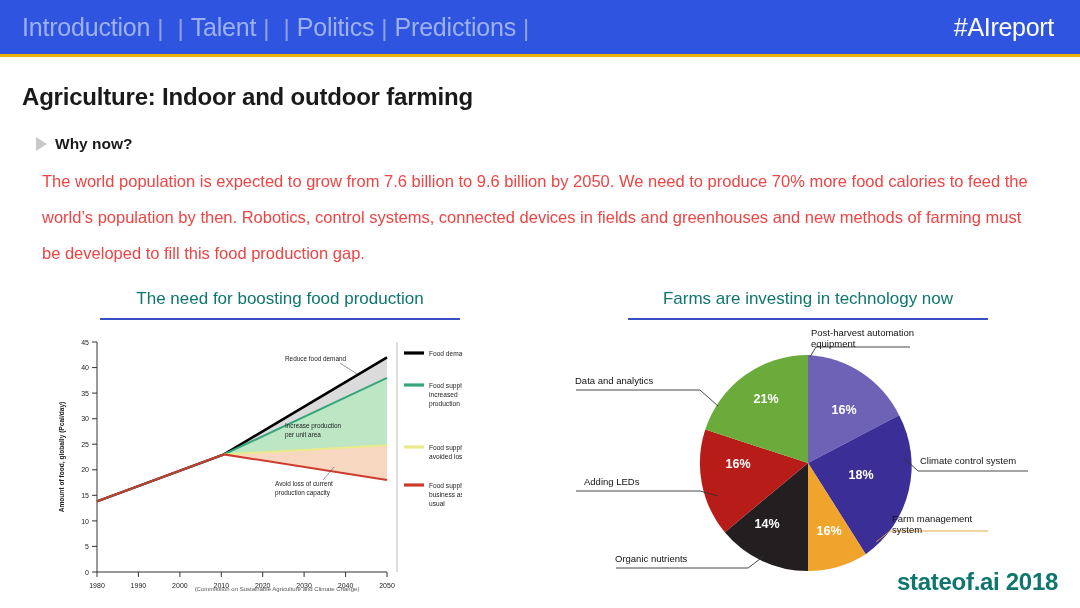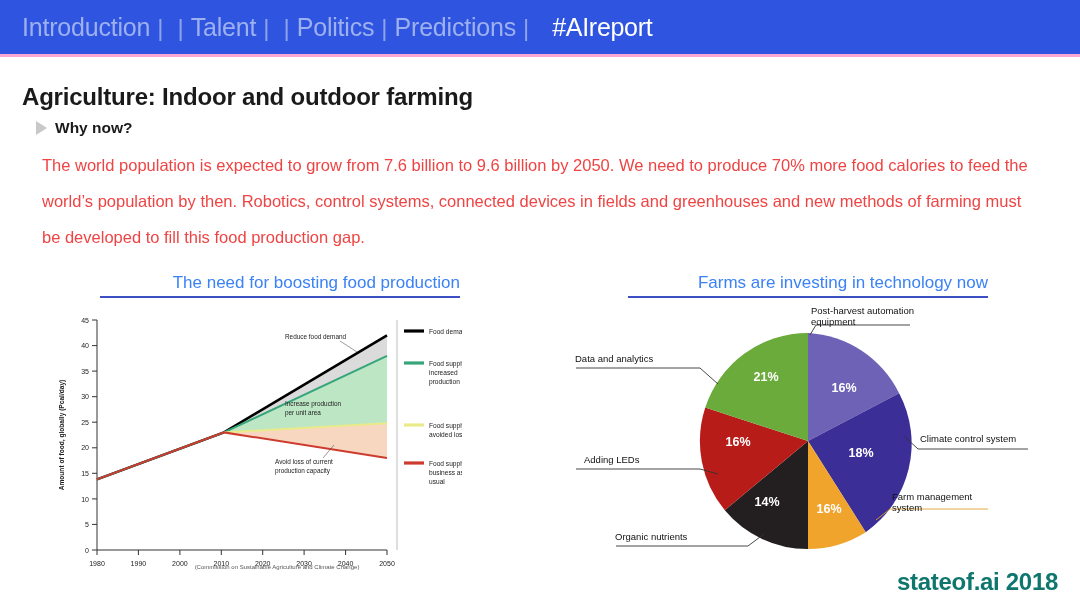--- a/index.html
+++ b/index.html
@@ -11,24 +11,23 @@
     overflow:hidden;
     position:relative;
   }
 
   
   #navbar {
     height:57px;
     background:#2f55e0;
     display:flex;
     align-items:center;
-    justify-content:flex-start;
+    justify-content:space-between;
     padding:0 26px 0 22px;
-    border-bottom:3px solid #f9a8d4;
-    gap:16px;
+    border-bottom:3px solid #eab308;
   }
   #nav-items { display:flex; align-items:baseline; }
   .nav-item {
     font-size:25px;
     color:#9db0ef;
     letter-spacing:-0.2px;
     white-space:nowrap;
   }
   .nav-item.active { color:#ffffff; font-weight:bold; }
   .nav-sep { font-size:24px; color:#8ea3ea; padding:0 7px; }
@@ -38,21 +37,21 @@
   }
 
   
   #slide-title {
     font-size:24px; font-weight:bold;
     margin:26px 0 0 22px;
     letter-spacing:-0.2px;
   }
 
   
-  #whynow-row { display:flex; align-items:center; margin:8px 0 0 20px;padding-left:16px; }
+  #whynow-row { display:flex; align-items:center; margin:24px 0 0 20px;padding-left:16px; }
   #whynow-arrow {
     width:0; height:0;
     border-left:11px solid #c8c8c8;
     border-top:7px solid transparent;
     border-bottom:7px solid transparent;
     margin-right:8px;
   }
   #whynow-label { font-size:15.5px; font-weight:bold; }
 
   #body-text {
@@ -64,23 +63,23 @@
   }
 
   
   #panels { display:flex; margin-top:18px; padding:0 20px; }
   .panel { position:relative; }
   #panel-left  { width:520px; }
   #panel-right { width:500px; margin-left:18px; }
 
   .panel-heading {
     font-size:17px;
-    color:#3b82f6;
-    text-align:right;
-    padding-bottom:3px;
+    color:#0f766e;
+    text-align:center;
+    padding-bottom:9px;
     width:360px;
     border-bottom:2.5px solid #3a4fc4;
     margin:0 auto;
   }
   #panel-right .panel-heading { width:360px; }
 
   
   #linechart-wrap {
     margin-top:14px;
     margin-left:22px;

